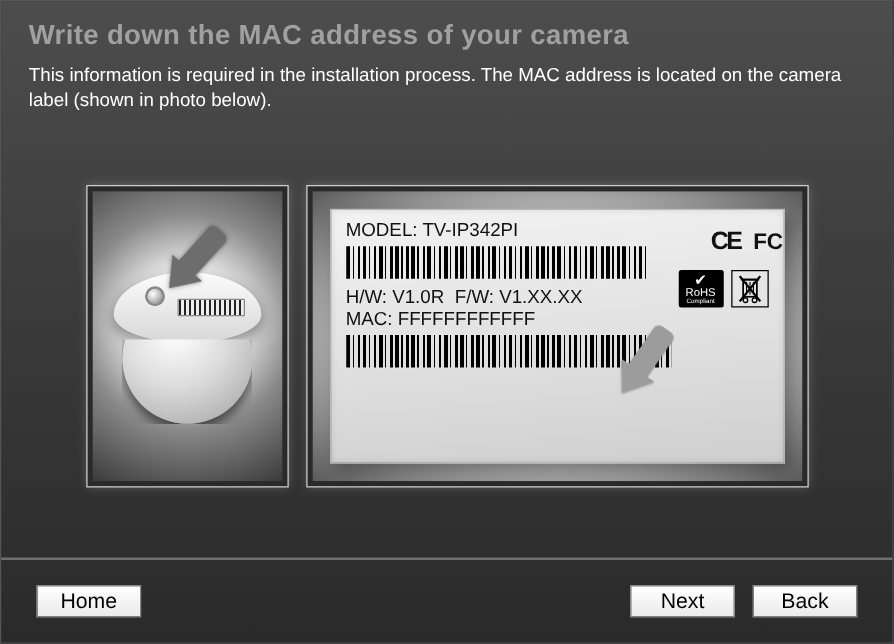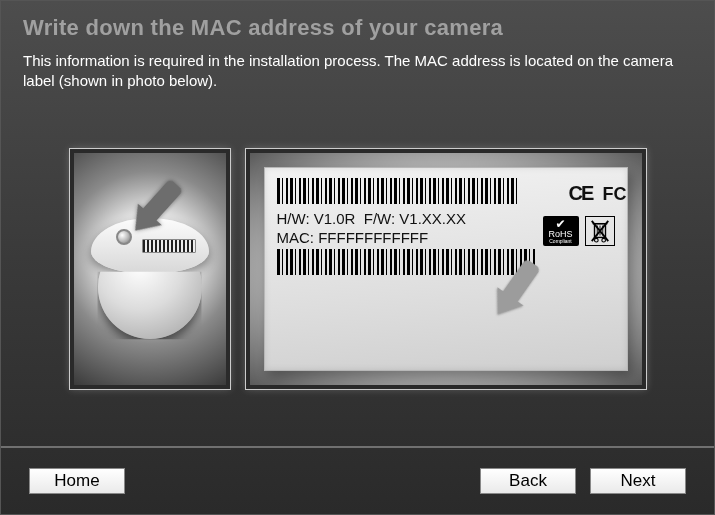--- a/index.html
+++ b/index.html
@@ -48,21 +48,21 @@
     display: flex;
     align-items: center;
     padding: 0 28px;
   }
   .footer .spacer { flex: 1; }
   .btn {
     background: linear-gradient(to bottom, #ffffff, #eaeaea);
     border: 1px solid #888;
     font-size: 17px;
     padding: 2px 0;
-    width: 96px;
+    width: 84px;
     text-align: center;
     cursor: pointer;
     font-family: inherit;
     margin-left: 14px;
   }
   .btn.home { margin-left: 0; }
 
   
   .camera-card {
     width: 160px;
@@ -233,20 +233,24 @@
       <div class="dome"></div>
       <div class="cam-arrow">
         <div class="shaft"></div>
           <div class="head"></div>
       </div>
     </div>
 
     <div class="label-card">
       <div class="inner-label">
 
+        <div class="line">
+          <span>MODEL:</span>
+          <span>TV-IP342PI</span>
+        </div>
         <div class="barcode"></div>
         <div class="line">
           <span>H/W:</span>
           <span>V1.0R</span>&nbsp;
           <span>F/W:</span>
           <span>V1.XX.XX</span>
         </div>
         <div class="line">
           <span>MAC:</span>
           <span>FFFFFFFFFFFF</span>
@@ -286,17 +290,17 @@
         </div>
       </div>
     </div>
   </div>
 
   <div class="divider"></div>
 
   <div class="footer">
     <button class="btn home">Home</button>
     <div class="spacer"></div>
+    <button class="btn">Next</button>
     <button class="btn">Back</button>
-    <button class="btn">Next</button>
   </div>
 
 </div>
 
 </body></html>

